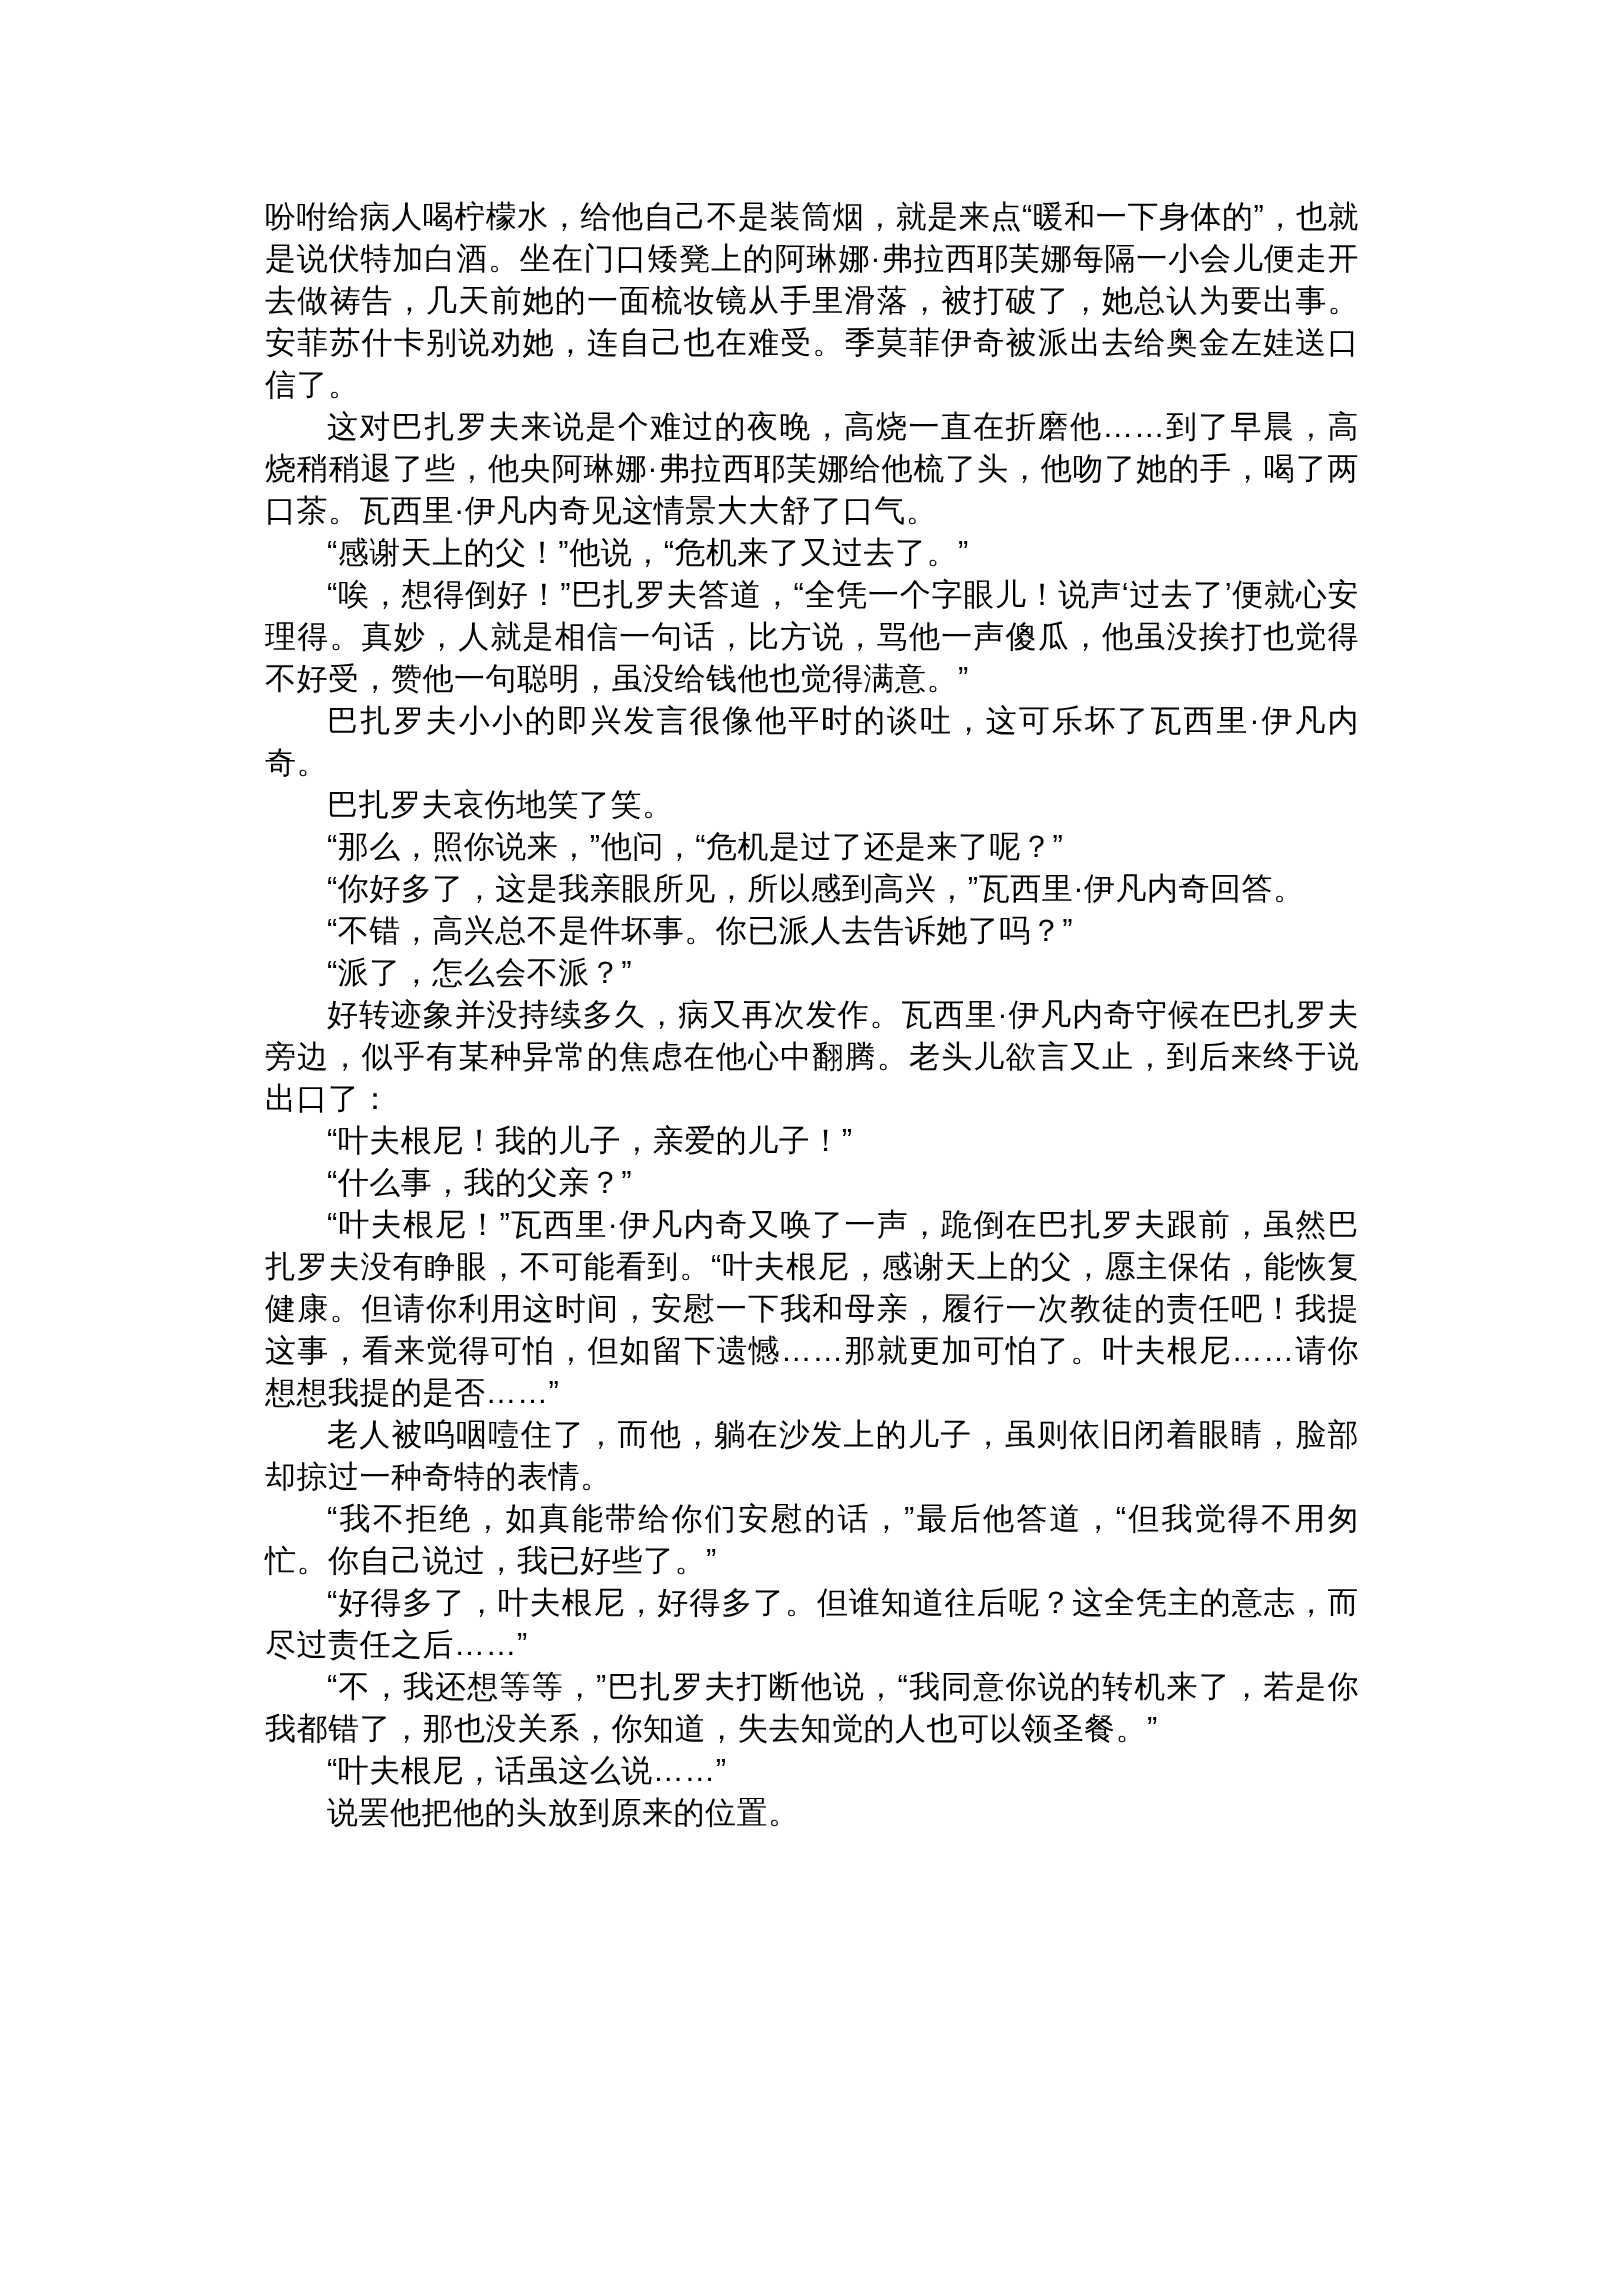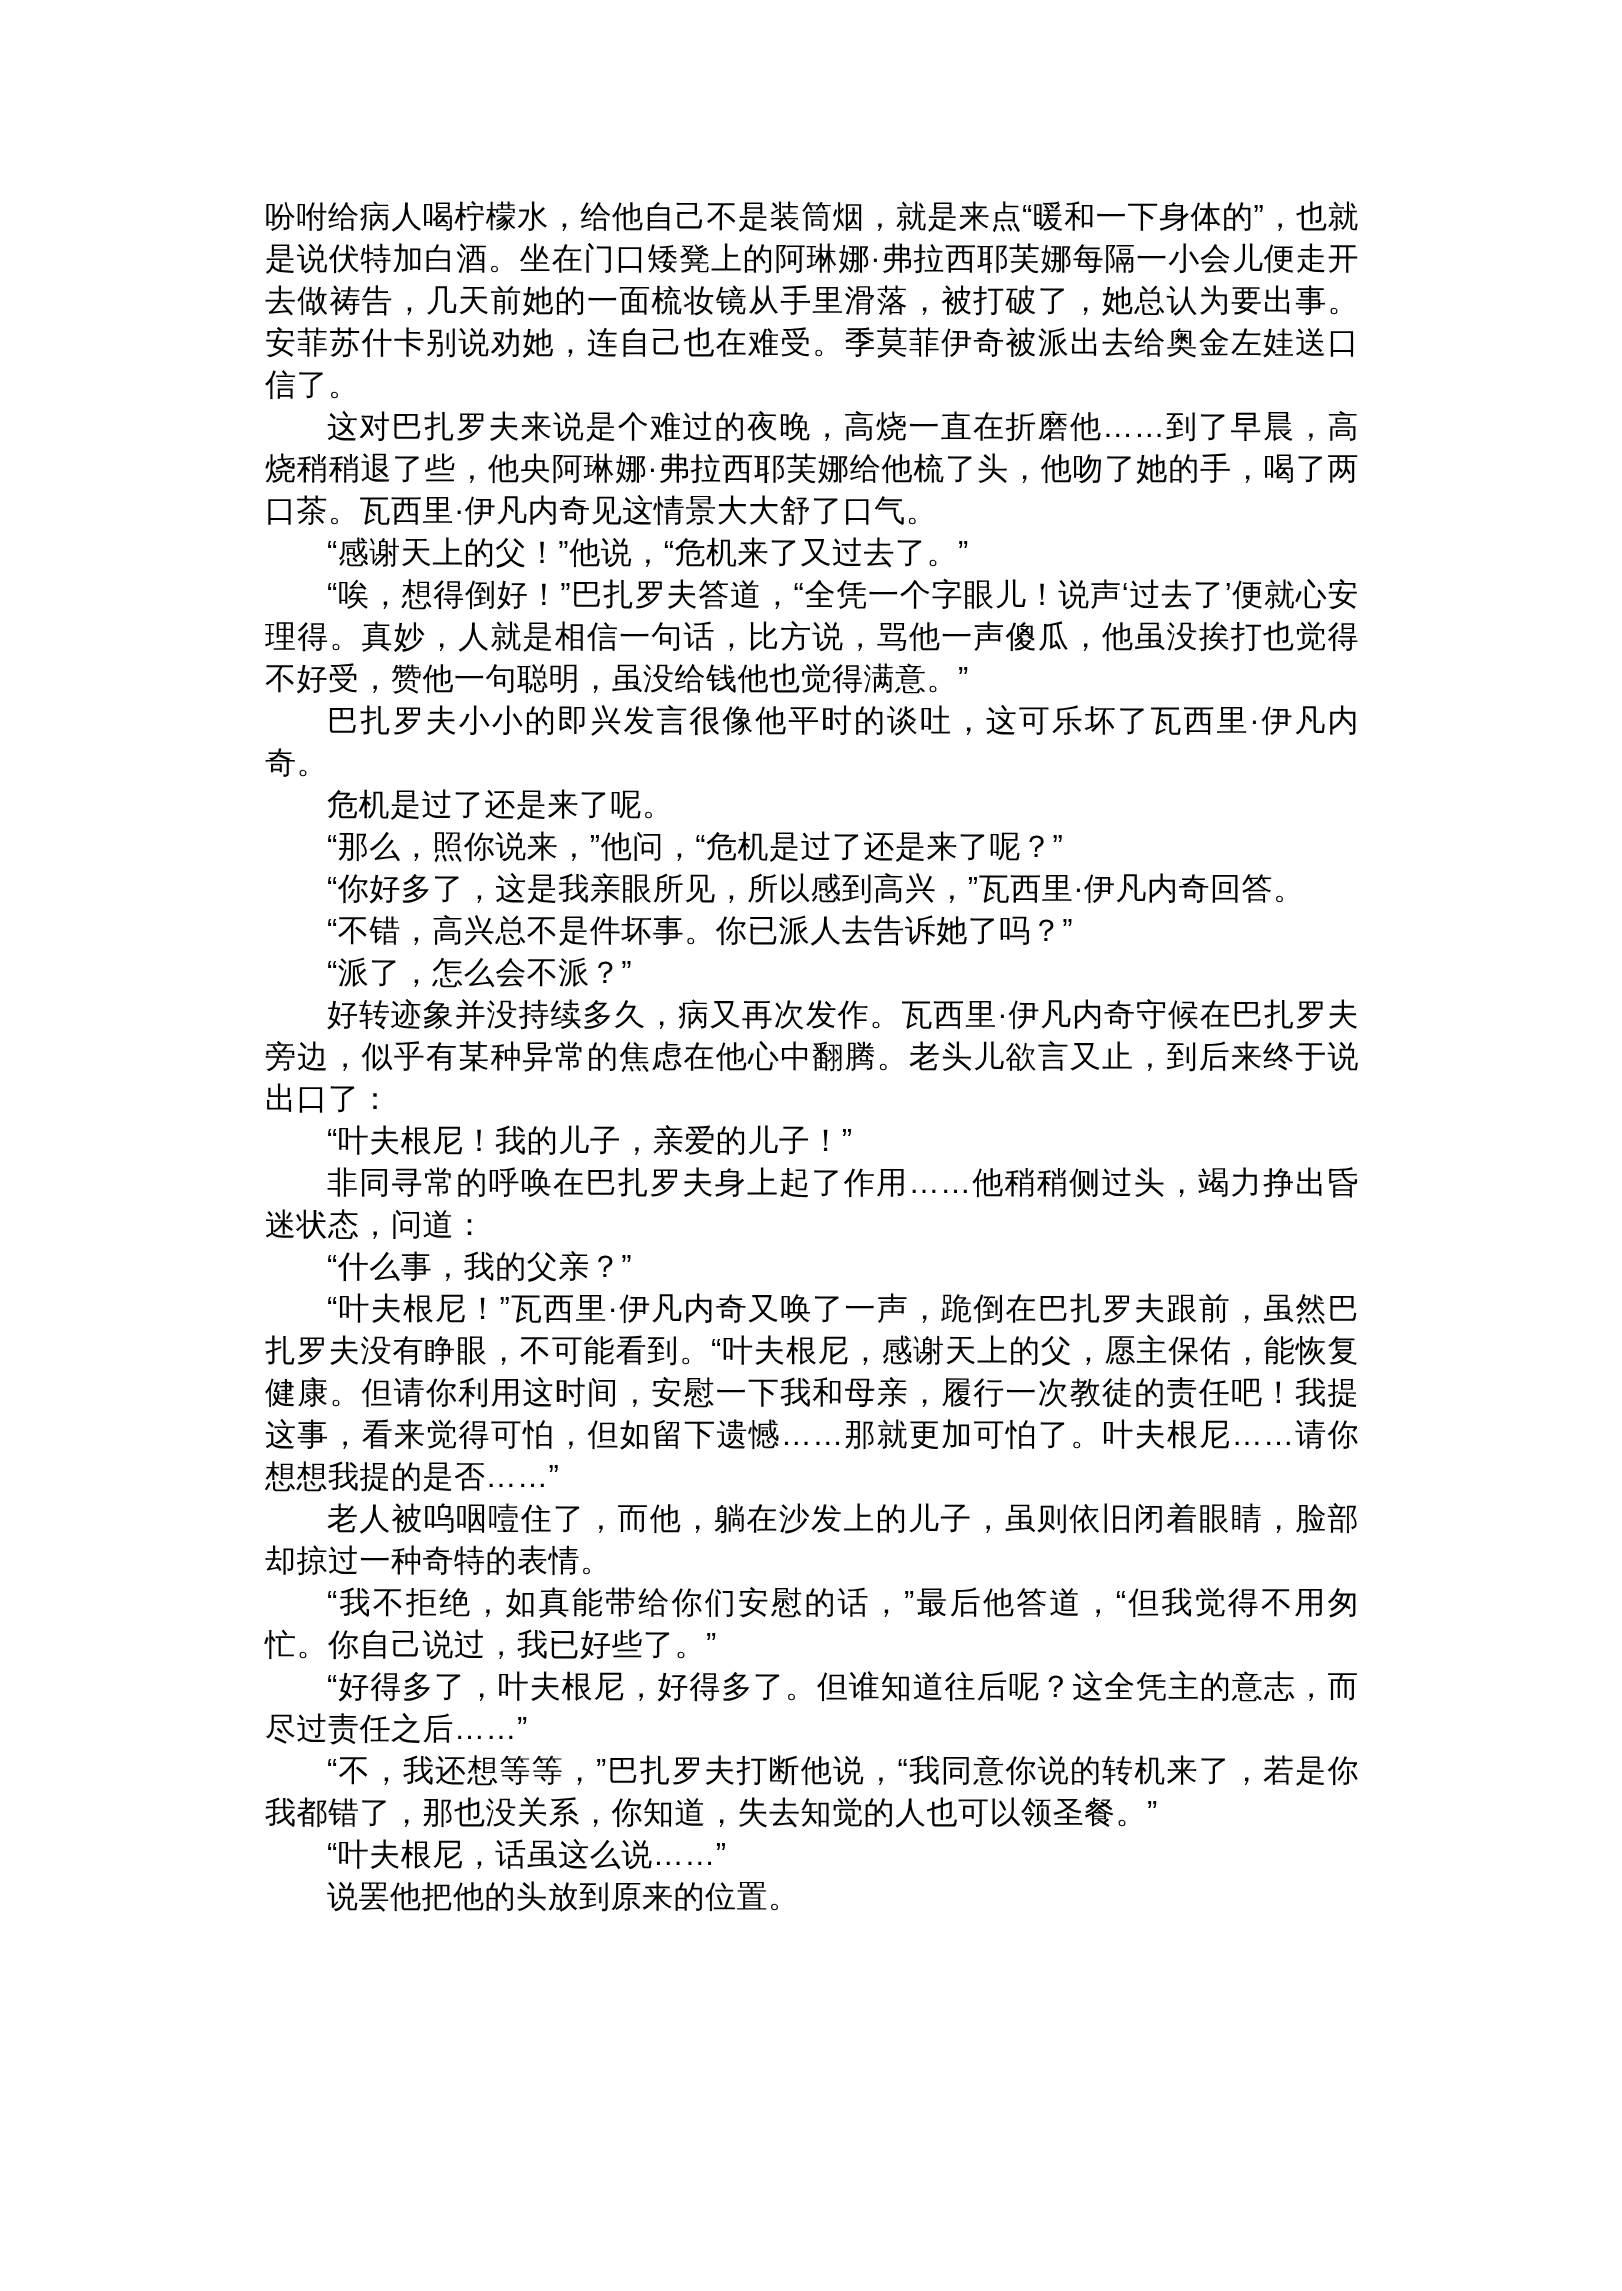--- a/index.html
+++ b/index.html
@@ -37,28 +37,27 @@
 </head>
 <body>
 
 <div class="page" style="background: rgb(255, 255, 255);">
   <div class="text-block" style="color: rgb(0, 0, 0);">
       <p class="no-indent">吩咐给病人喝柠檬水，给他自己不是装筒烟，就是来点“暖和一下身体的”，也就是说伏特加白酒。坐在门口矮凳上的阿琳娜·弗拉西耶芙娜每隔一小会儿便走开去做祷告，几天前她的一面梳妆镜从手里滑落，被打破了，她总认为要出事。安菲苏什卡别说劝她，连自己也在难受。季莫菲伊奇被派出去给奥金左娃送口信了。</p>
       <p>这对巴扎罗夫来说是个难过的夜晚，高烧一直在折磨他……到了早晨，高烧稍稍退了些，他央阿琳娜·弗拉西耶芙娜给他梳了头，他吻了她的手，喝了两口茶。瓦西里·伊凡内奇见这情景大大舒了口气。</p>
       <p>“感谢天上的父！”他说，“危机来了又过去了。”</p>
       <p>“唉，想得倒好！”巴扎罗夫答道，“全凭一个字眼儿！说声‘过去了’便就心安理得。真妙，人就是相信一句话，比方说，骂他一声傻瓜，他虽没挨打也觉得不好受，赞他一句聪明，虽没给钱他也觉得满意。”</p>
       <p>巴扎罗夫小小的即兴发言很像他平时的谈吐，这可乐坏了瓦西里·伊凡内奇。</p>
-      <p>危机是过了还是来了呢。</p>
+      <p>巴扎罗夫哀伤地笑了笑。</p>
       <p>“那么，照你说来，”他问，“危机是过了还是来了呢？”</p>
       <p>“你好多了，这是我亲眼所见，所以感到高兴，”瓦西里·伊凡内奇回答。</p>
       <p>“不错，高兴总不是件坏事。你已派人去告诉她了吗？”</p>
       <p>“派了，怎么会不派？”</p>
       <p>好转迹象并没持续多久，病又再次发作。瓦西里·伊凡内奇守候在巴扎罗夫旁边，似乎有某种异常的焦虑在他心中翻腾。老头儿欲言又止，到后来终于说出口了：</p>
       <p>“叶夫根尼！我的儿子，亲爱的儿子！”</p>
-      <p>非同寻常的呼唤在巴扎罗夫身上起了作用……他稍稍侧过头，竭力挣出昏迷状态，问道：</p>
       <p>“什么事，我的父亲？”</p>
       <p>“叶夫根尼！”瓦西里·伊凡内奇又唤了一声，跪倒在巴扎罗夫跟前，虽然巴扎罗夫没有睁眼，不可能看到。“叶夫根尼，感谢天上的父，愿主保佑，能恢复健康。但请你利用这时间，安慰一下我和母亲，履行一次教徒的责任吧！我提这事，看来觉得可怕，但如留下遗憾……那就更加可怕了。叶夫根尼……请你想想我提的是否……”</p>
       <p>老人被呜咽噎住了，而他，躺在沙发上的儿子，虽则依旧闭着眼睛，脸部却掠过一种奇特的表情。</p>
       <p>“我不拒绝，如真能带给你们安慰的话，”最后他答道，“但我觉得不用匆忙。你自己说过，我已好些了。”</p>
       <p>“好得多了，叶夫根尼，好得多了。但谁知道往后呢？这全凭主的意志，而尽过责任之后……”</p>
       <p>“不，我还想等等，”巴扎罗夫打断他说，“我同意你说的转机来了，若是你我都错了，那也没关系，你知道，失去知觉的人也可以领圣餐。”</p>
       <p>“叶夫根尼，话虽这么说……”</p>
       <p>说罢他把他的头放到原来的位置。</p>
     </div>
 </div>

